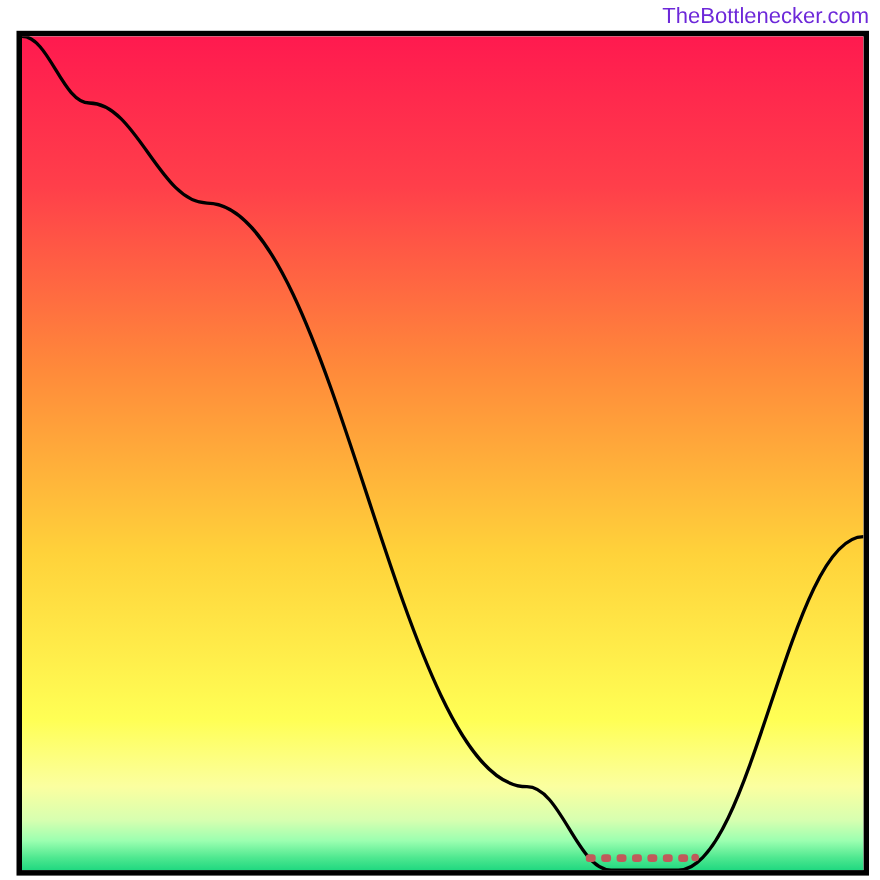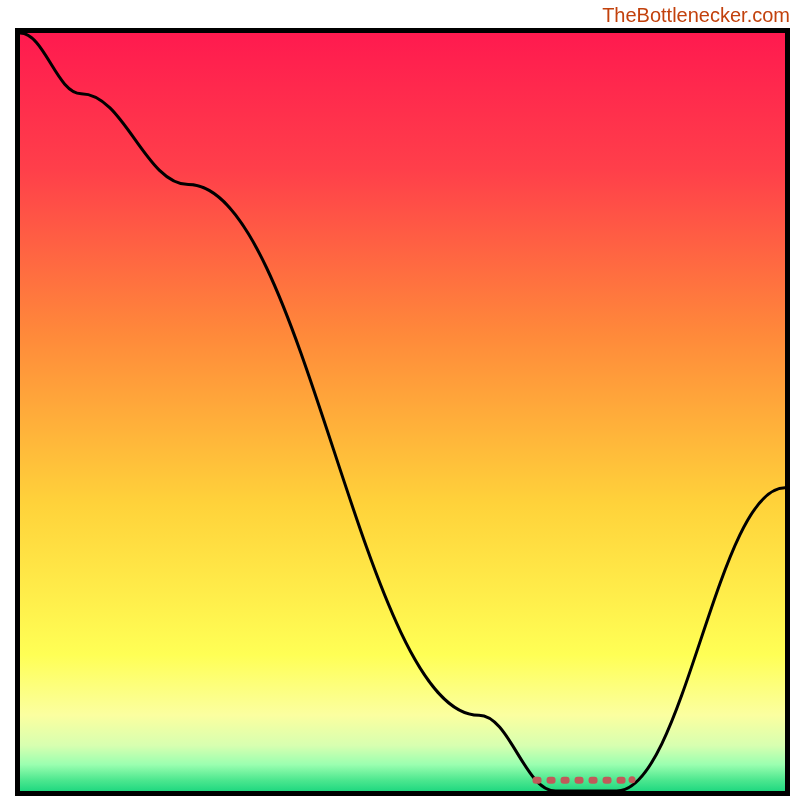--- a/index.html
+++ b/index.html
@@ -8,21 +8,21 @@
     width: 800px;
     height: 800px;
     background: #fff;
     font-family: Arial, sans-serif;
     position: relative;
   }
   .watermark {
     position: absolute;
     top: 4px;
     right: 10px;
-    color: #c2410c;
+    color: #6d28d9;
     font-size: 20px;
     font-weight: 500;
     z-index: 10;
   }
   .frame {
     position: absolute;
     left: 15px;
     top: 28px;
     width: 775px;
     height: 768px;

